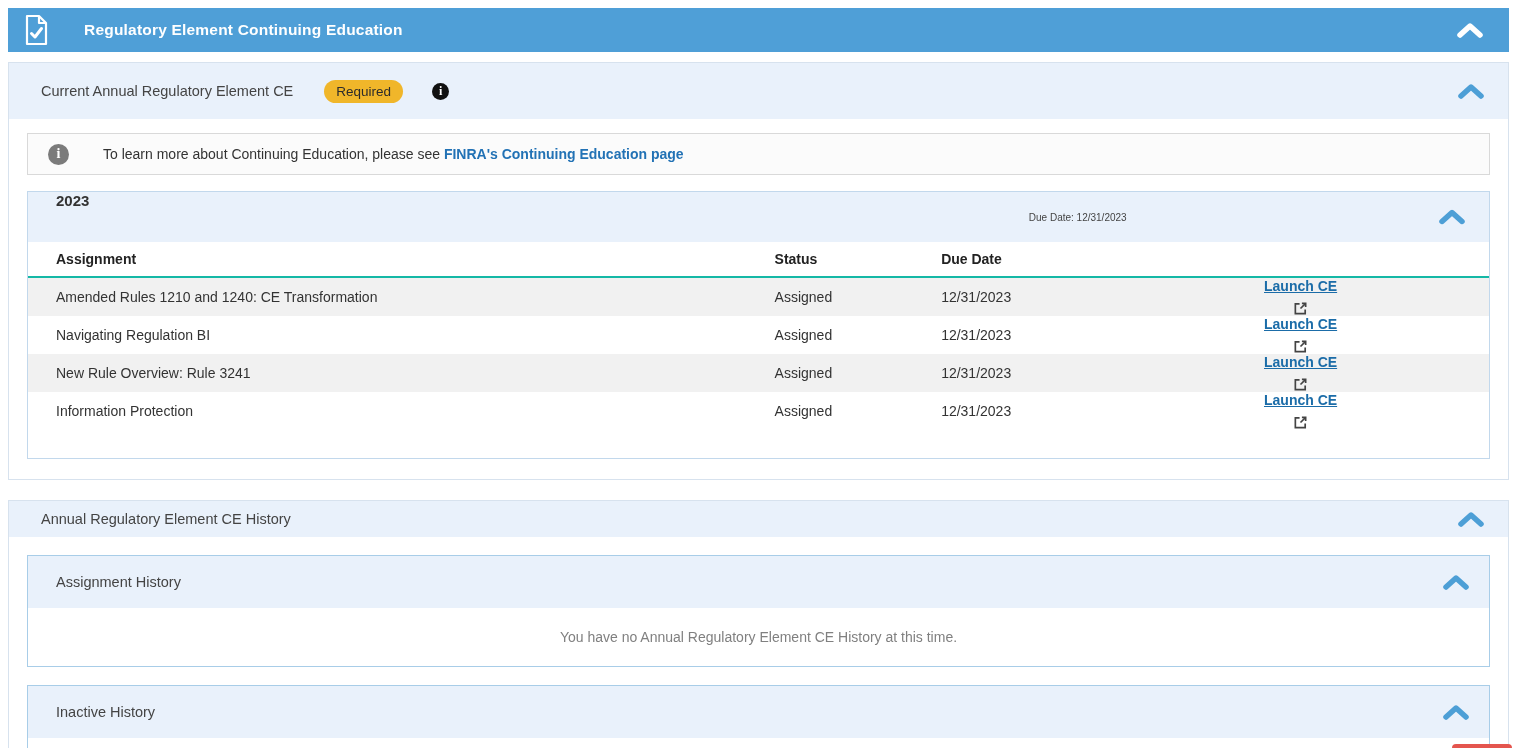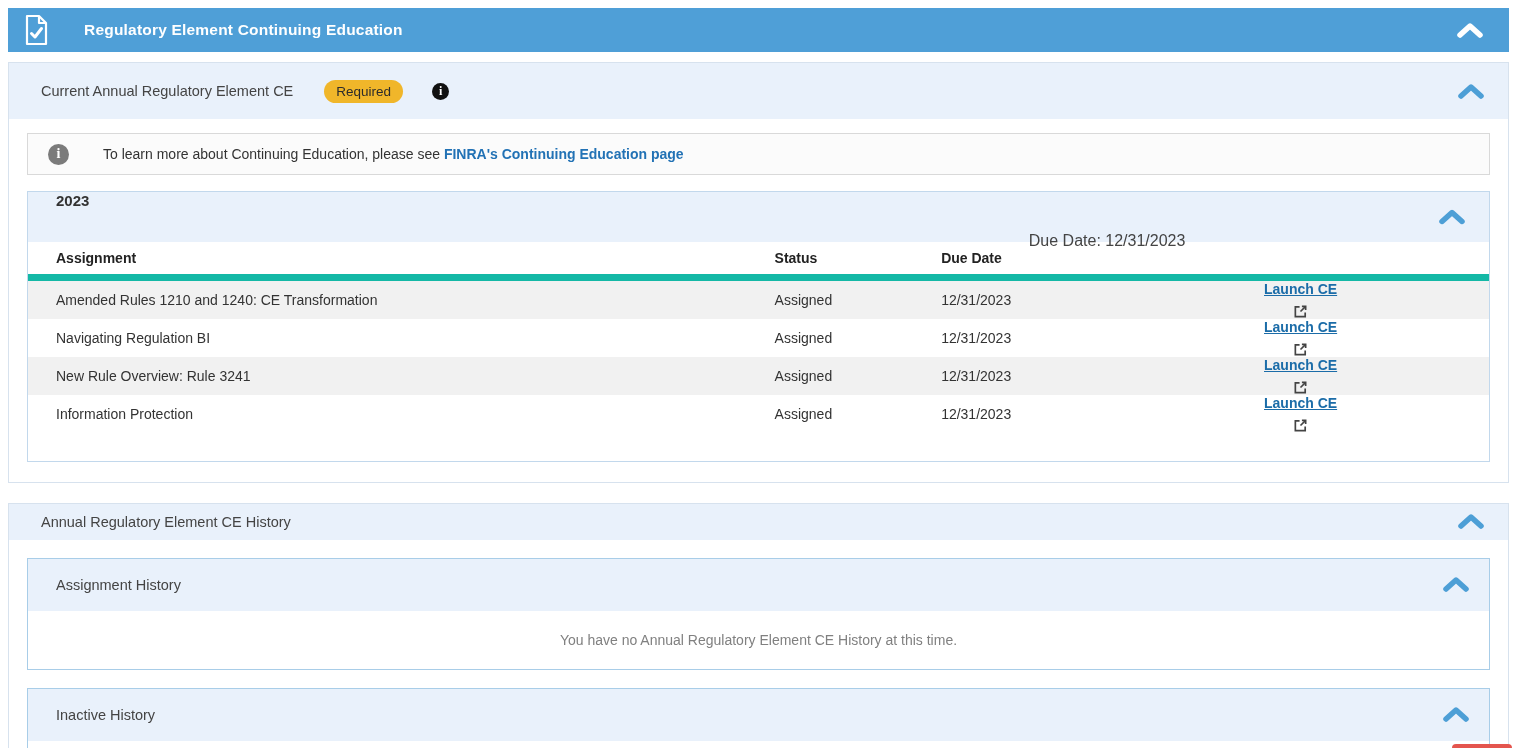--- a/index.html
+++ b/index.html
@@ -39,28 +39,28 @@
     color:#fff; font-size:14px; font-weight:bold; font-family:"Liberation Serif", serif;
     display:inline-flex; align-items:center; justify-content:center; margin-right:34px; }
   .info-banner a { color:#2272b5; font-weight:bold; text-decoration:none; }
 
   
   .year-card { border:1px solid #c2d8ec; margin-top:16px; padding-bottom:28px; }
   .year-card-header { position:relative; height:50px; background:#e9f1fb;
     display:flex; align-items:flex-start; }
   .year-label { font-weight:bold; font-size:15px; color:#333; padding-left:28px; }
   .due-date-label { position:absolute; left:68.5%; top:50%; transform:translateY(-50%);
-    font-size:16px; color:#444;margin-top:24px; }
+    font-size:10px; color:#444; }
   .year-card-header .chev-wrap { position:absolute; right:24px; top:50%; transform:translateY(-50%); }
 
   table.ce-table { width:100%; border-collapse:collapse; font-size:14px; }
   .ce-table col.c1 { width:51.1%; } .ce-table col.c2 { width:11.4%; }
   .ce-table col.c3 { width:22.1%; } .ce-table col.c4 { width:15.4%; }
   .ce-table th { text-align:left; font-weight:bold; color:#222; height:35px;
-    border-bottom:7px solid #14b8a6; background:#fff; }
+    border-bottom:2px solid #14b8a6; background:#fff; }
   .ce-table td { height:34px; color:#333; }
   .ce-table th:first-child, .ce-table td:first-child { padding-left:28px; }
   .ce-table tr.striped { background:#f1f1f1; }
   .launch-link { color:#1b6ca8; font-weight:bold; text-decoration:underline;
     font-size:14px; display:inline-flex; align-items:center; gap:7px; cursor:pointer;flex-direction:column; }
   .ext-icon { width:15px; height:15px; }
 
   
   .hist-card { border:1px solid #a8cde8; }
   .hist-card + .hist-card { margin-top:18px; }

